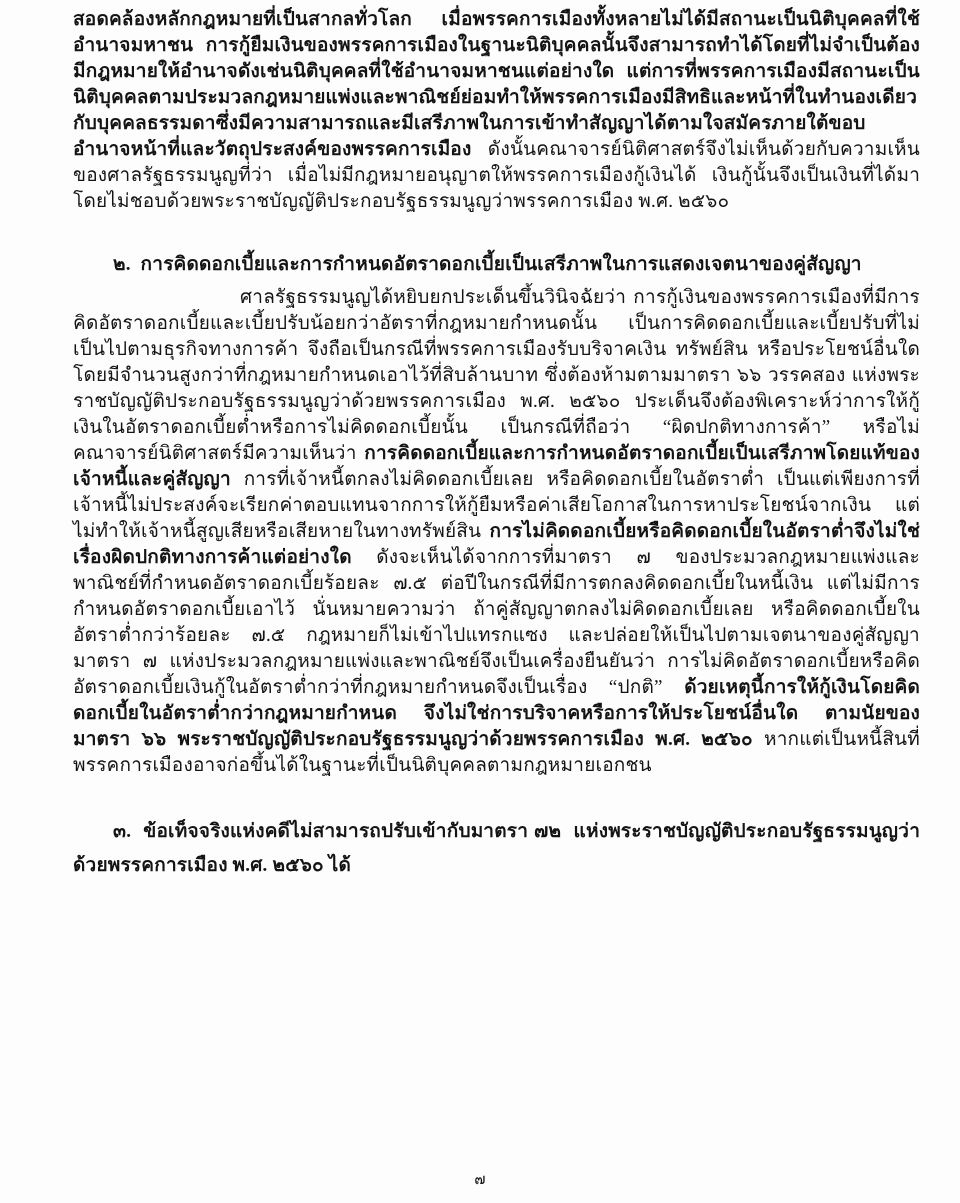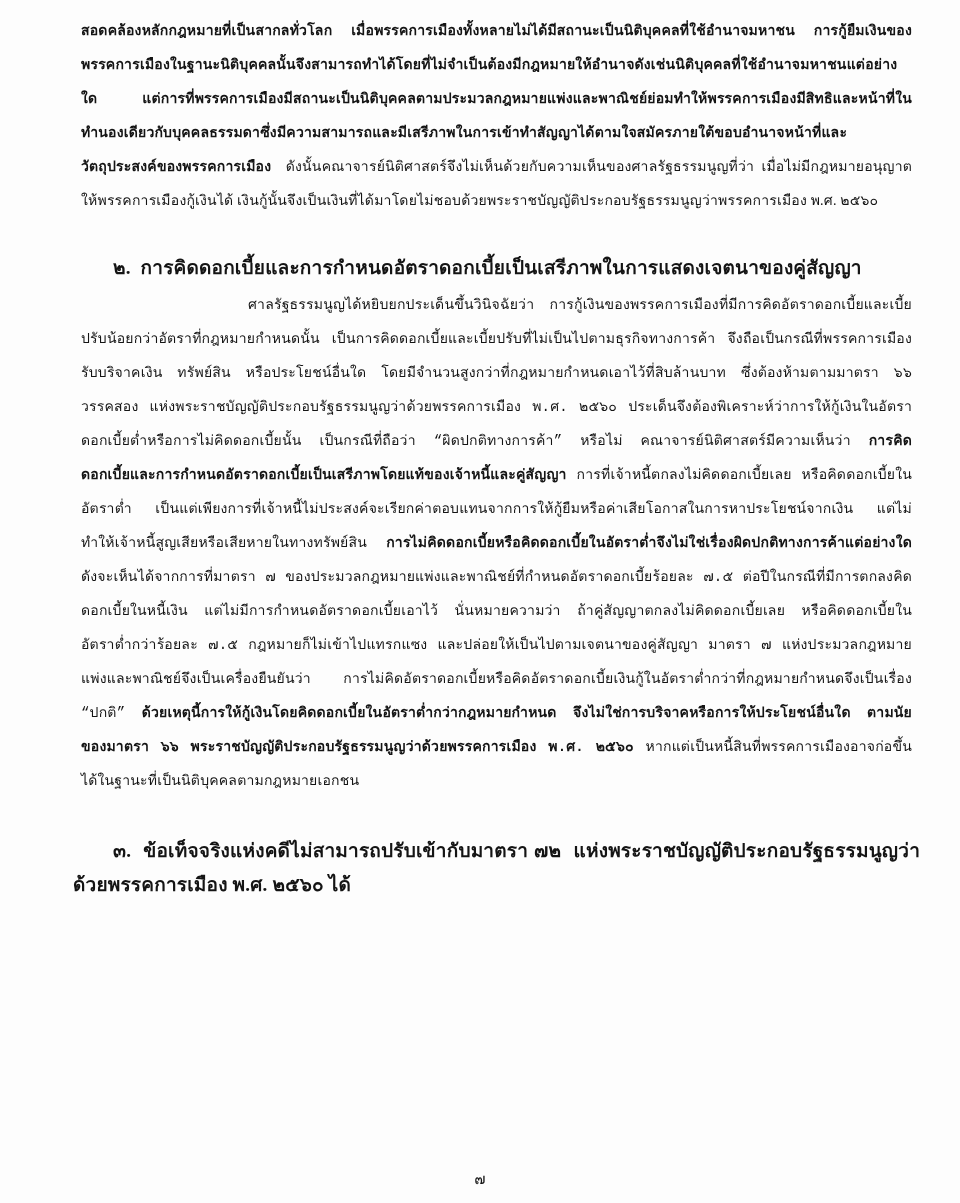--- a/index.html
+++ b/index.html
@@ -16,29 +16,28 @@
     box-sizing: border-box;
     padding: 6px 40px 0 73px;
     overflow: hidden;
     font-family: "Liberation Serif", "DejaVu Serif", serif;
     color: #141414;
   }
   .doc-body {
     width: 100%;
   }
   .para {
-    margin: 8px;
-    font-size: 14px;
-    line-height: 34px;
+    margin: 0;
+    font-size: 19px;
+    line-height: 26px;
     text-align: justify;
     letter-spacing: 0.2px;
   }
   .para.indented {
     text-indent: 167px;
-    font-family: Liberation Mono, monospace;
   }
   .heading {
     margin: 0;
     font-size: 19px;
     line-height: 34px;
     font-weight: 700;
     text-align: justify;
     text-indent: 40px;
     letter-spacing: 0.2px;
   }

